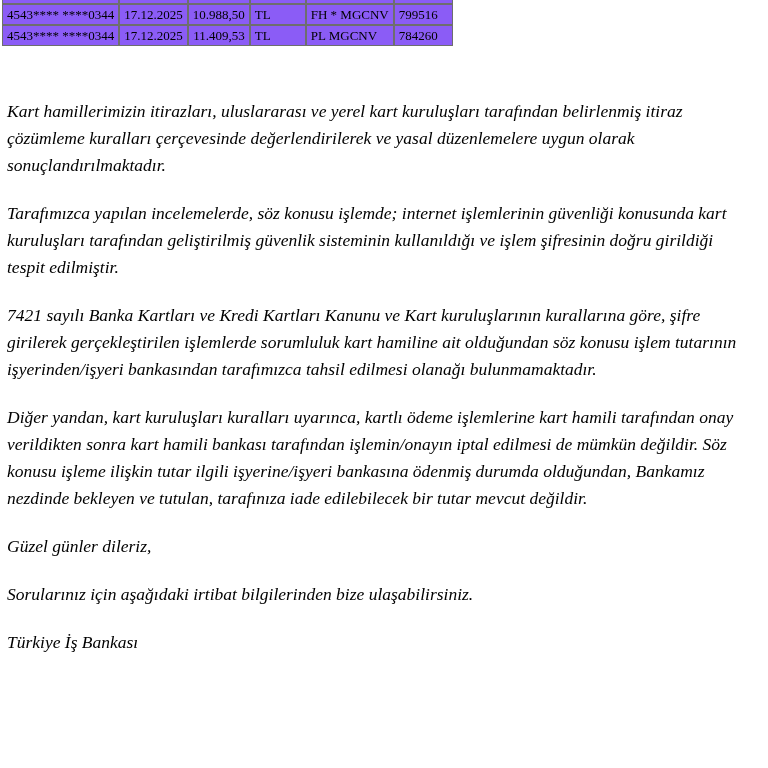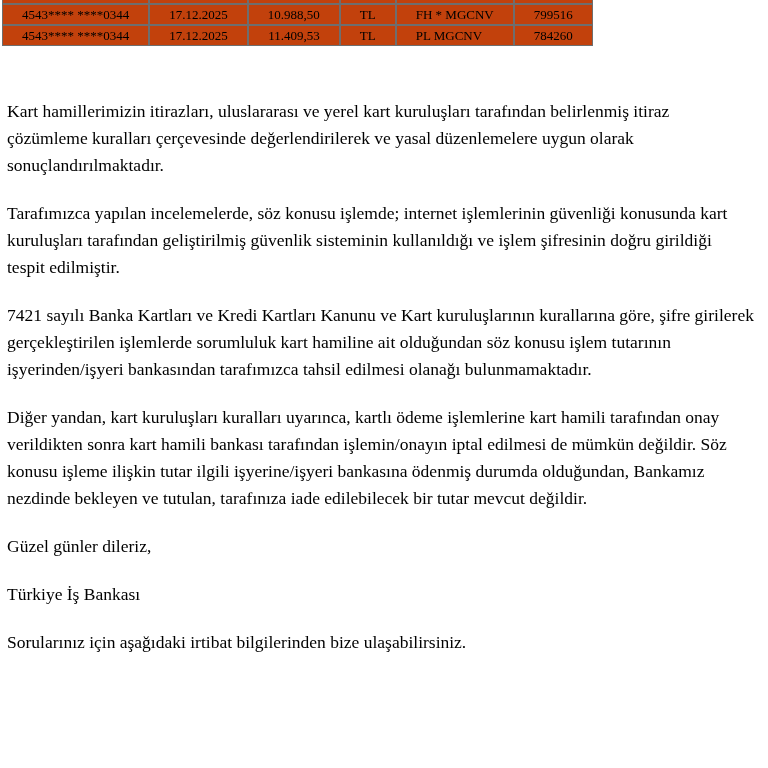--- a/index.html
+++ b/index.html
@@ -20,36 +20,37 @@
     border-spacing: 0;
     table-layout: fixed;
     margin: -17px 0 0 2px;
     font-size: 13px;
     font-family: "Liberation Serif", "DejaVu Serif", serif;
   }
   .txn-table td {
     border: 1px solid #6e6e6e;
     height: 19px;
     line-height: 19px;
-    padding: 0 19px;
+    padding: 0 4px;
     white-space: nowrap;
     overflow: hidden;
-    background: #c2410c;
+    background: #8b5cf6;
   }
   .col-card     { width: 108px; }
   .col-date     { width: 58px; }
   .col-amount   { width: 60px; }
   .col-currency { width: 56px; }
   .col-merchant { width: 73px; }
   .col-ref      { width: 59px; }
   .cell-amount  { text-align: right; padding-right: 5px; margin-left: 24px; }
   
   .letter {
     margin: 52px 8px 0 7px;
     max-width: 747px;
+    font-style: italic;
   }
   .letter p {
     font-size: 17.5px;
     line-height: 27px;
     margin: 0 0 21px 0;
   }
 </style>
 </head>
 <body>
 
@@ -91,17 +92,17 @@
       </tr>
     </tbody>
   </table>
 
   <div class="letter">
     <p>Kart hamillerimizin itirazları, uluslararası ve yerel kart kuruluşları tarafından belirlenmiş itiraz çözümleme kuralları çerçevesinde değerlendirilerek ve yasal düzenlemelere uygun olarak sonuçlandırılmaktadır.</p>
     <p>Tarafımızca yapılan incelemelerde, söz konusu işlemde; internet işlemlerinin güvenliği konusunda kart kuruluşları tarafından geliştirilmiş güvenlik sisteminin kullanıldığı ve işlem şifresinin doğru girildiği tespit edilmiştir.</p>
     <p>7421 sayılı Banka Kartları ve Kredi Kartları Kanunu ve Kart kuruluşlarının kurallarına göre, şifre girilerek gerçekleştirilen işlemlerde sorumluluk kart hamiline ait olduğundan söz konusu işlem tutarının işyerinden/işyeri bankasından tarafımızca tahsil edilmesi olanağı bulunmamaktadır.</p>
     <p>Diğer yandan, kart kuruluşları kuralları uyarınca, kartlı ödeme işlemlerine kart hamili tarafından onay verildikten sonra kart hamili bankası tarafından işlemin/onayın iptal edilmesi de mümkün değildir. Söz konusu işleme ilişkin tutar ilgili işyerine/işyeri bankasına ödenmiş durumda olduğundan, Bankamız nezdinde bekleyen ve tutulan, tarafınıza iade edilebilecek bir tutar mevcut değildir.</p>
     <p>Güzel günler dileriz,</p>
+    <p>Sorularınız için aşağıdaki irtibat bilgilerinden bize ulaşabilirsiniz.</p>
     <p>Türkiye İş Bankası</p>
-    <p>Sorularınız için aşağıdaki irtibat bilgilerinden bize ulaşabilirsiniz.</p>
   </div>
 
 </div>
 
 </body></html>

